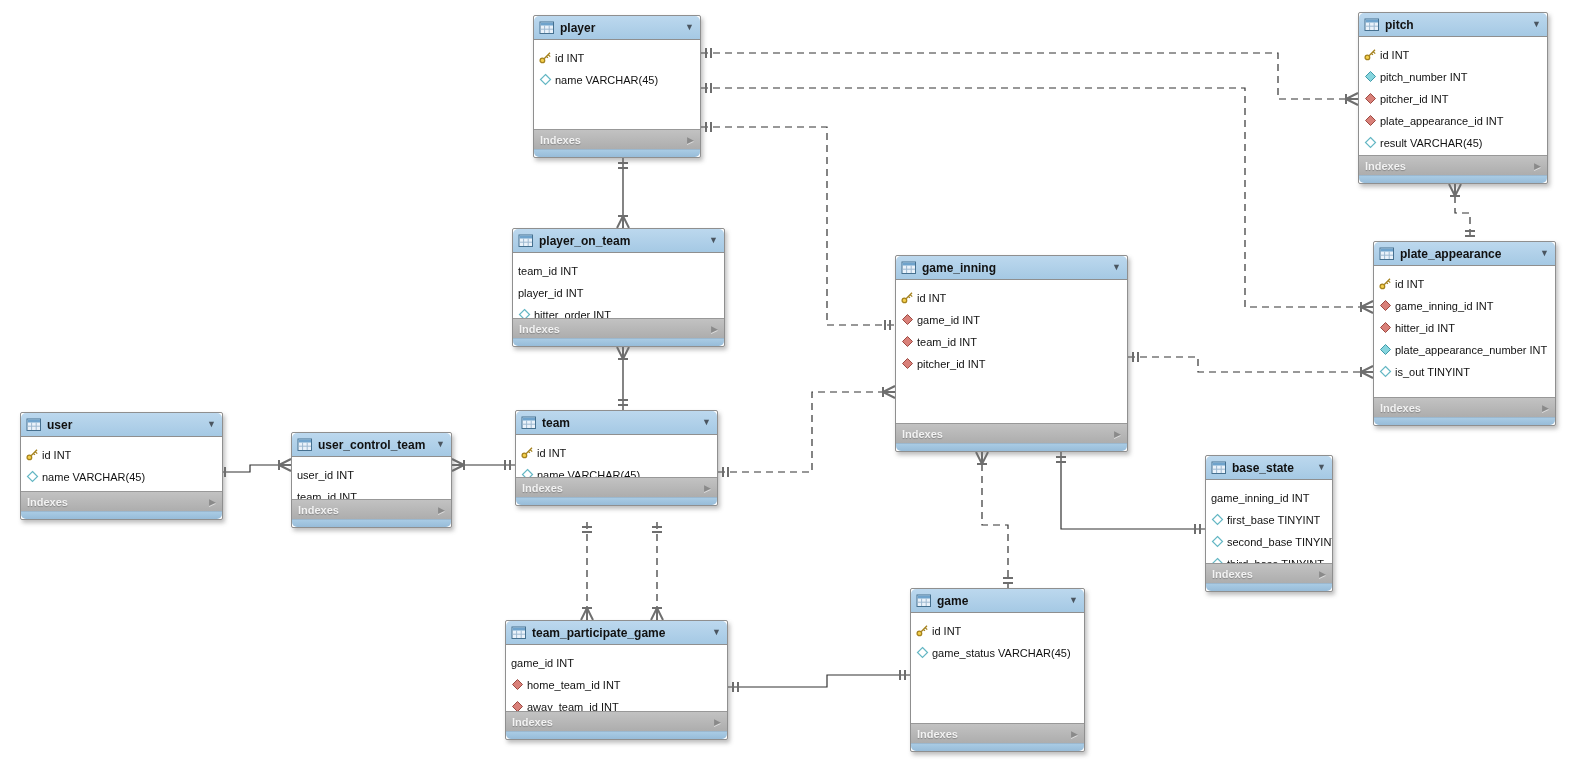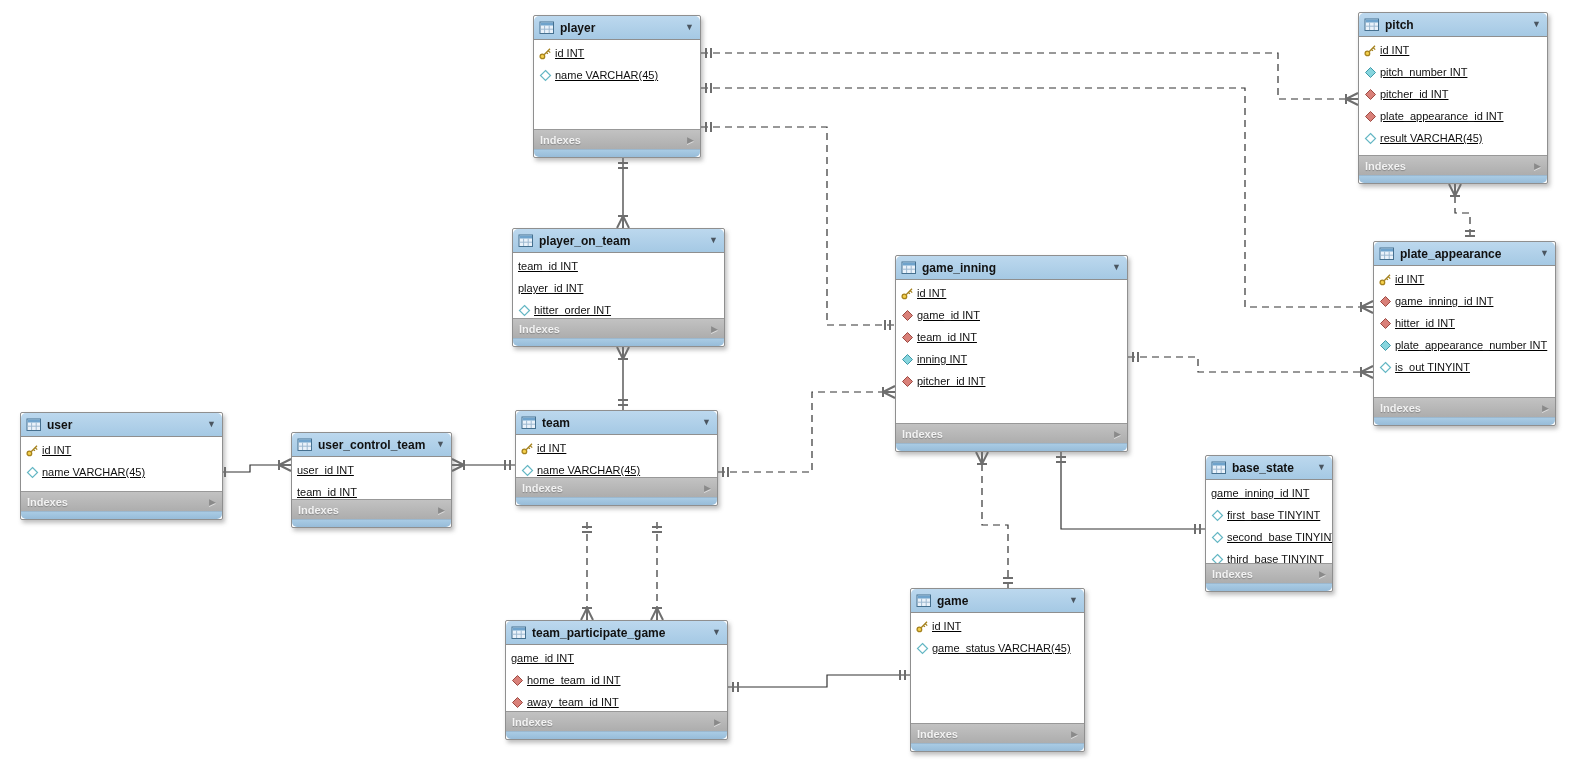--- a/index.html
+++ b/index.html
@@ -9,21 +9,21 @@
   #tables-layer{position:absolute;left:0;top:0;width:100%;height:100%;z-index:2;pointer-events:none;}
   .db-table{position:absolute;border:1px solid #8f8f8f;border-radius:2px;background:#ffffff;
             box-shadow:2px 3px 4px rgba(110,110,110,.45);pointer-events:auto;
             display:flex;flex-direction:column;box-sizing:border-box;}
   .thead{height:23px;flex:0 0 23px;display:flex;align-items:center;gap:5px;padding:0 6px 0 5px;
          background:linear-gradient(#bcd8ee,#a5c9e4);border-bottom:1px solid #8f8f8f;
          border-radius:5px 5px 0 0;}
   .tname{font-size:12px;font-weight:bold;color:#111;flex:1;white-space:nowrap;overflow:hidden;}
   .collapse{font-size:9px;color:#4a5560;line-height:1;}
   .tbody{flex:1;background:#ffffff;overflow:hidden;padding-top:2px;}
-  .frow{height:22px;display:flex;align-items:center;padding-left:5px;gap:3px;white-space:nowrap;text-decoration:underline;}
+  .frow{height:22px;display:flex;align-items:flex-end;padding-left:5px;gap:3px;white-space:nowrap;}
   .ftext{font-size:11px;color:#111;}
   .ficon{width:13px;height:13px;flex:0 0 13px;display:inline-flex;}
   .tfoot{height:19px;flex:0 0 19px;background:linear-gradient(#c2c2c2,#adadad);
          border-top:1px solid #989898;display:flex;align-items:center;padding:0 6px;}
   .tfoot .flabel{font-size:11px;font-weight:bold;color:#f2f2f2;flex:1;
                  text-shadow:0 1px 1px rgba(0,0,0,.25);}
   .tfoot .fexpand{font-size:9px;color:#8a8a8a;text-shadow:0 1px 0 #e0e0e0;}
   .tstrip{height:7px;flex:0 0 7px;background:linear-gradient(#a9cbe4,#97bcd9);
           border-radius:0 0 5px 5px;border-top:1px solid #9bb8cf;}
 </style>
@@ -343,28 +343,20 @@
             <span class="ficon">
               <svg width="13" height="13" viewBox="0 0 13 13">
                 <polygon points="6.5,1.5 11.5,6.5 6.5,11.5 1.5,6.5" fill="#d98079" stroke="#9c4a42" stroke-width="1"></polygon>
               </svg>
             </span>
             <span class="ftext">team_id INT</span>
           </div>
           <div class="frow">
             <span class="ficon">
               <svg width="13" height="13" viewBox="0 0 13 13">
-                <polygon points="6.5,1.5 11.5,6.5 6.5,11.5 1.5,6.5" fill="#86d5de" stroke="#3f99a8" stroke-width="1"></polygon>
-              </svg>
-            </span>
-            <span class="ftext">inning INT</span>
-          </div>
-          <div class="frow">
-            <span class="ficon">
-              <svg width="13" height="13" viewBox="0 0 13 13">
                 <polygon points="6.5,1.5 11.5,6.5 6.5,11.5 1.5,6.5" fill="#d98079" stroke="#9c4a42" stroke-width="1"></polygon>
               </svg>
             </span>
             <span class="ftext">pitcher_id INT</span>
           </div>
         </div>
         <div class="tfoot">
           <span class="flabel">Indexes</span>
           <span class="fexpand">▶</span>
         </div>

